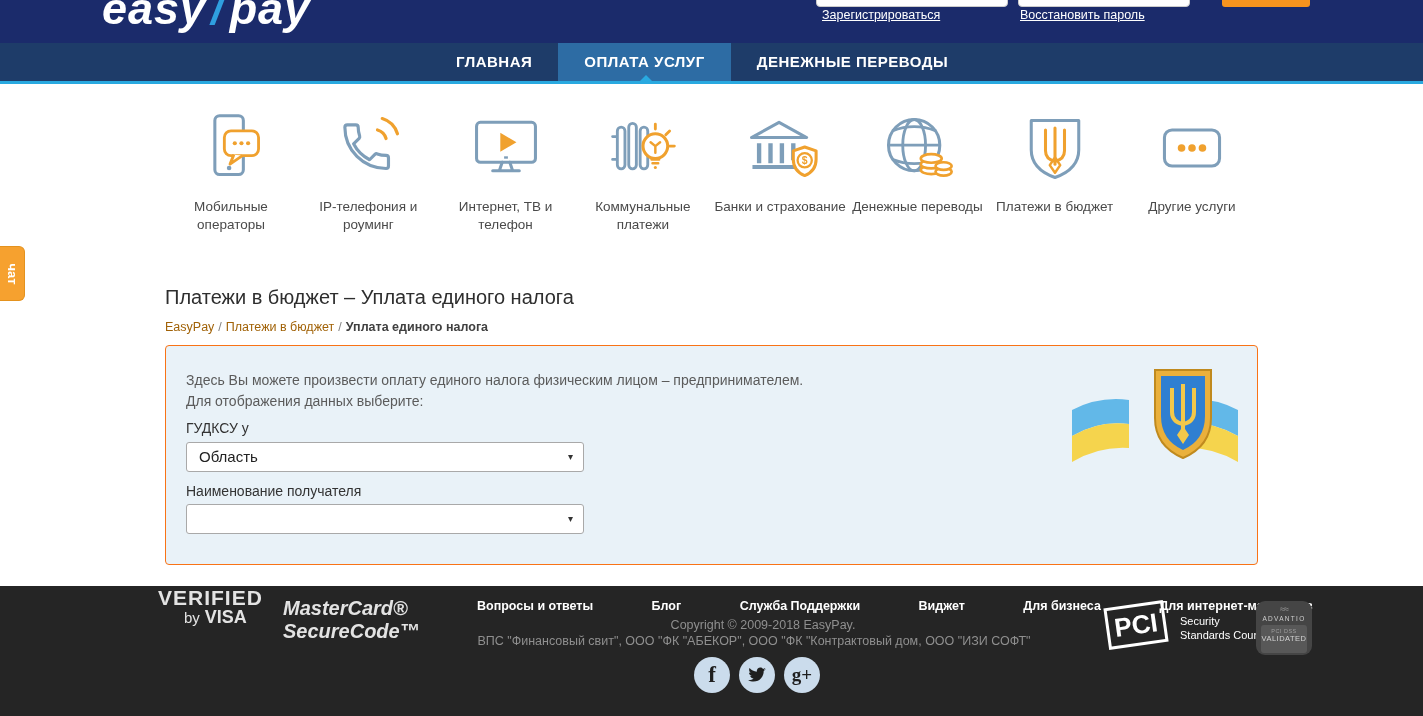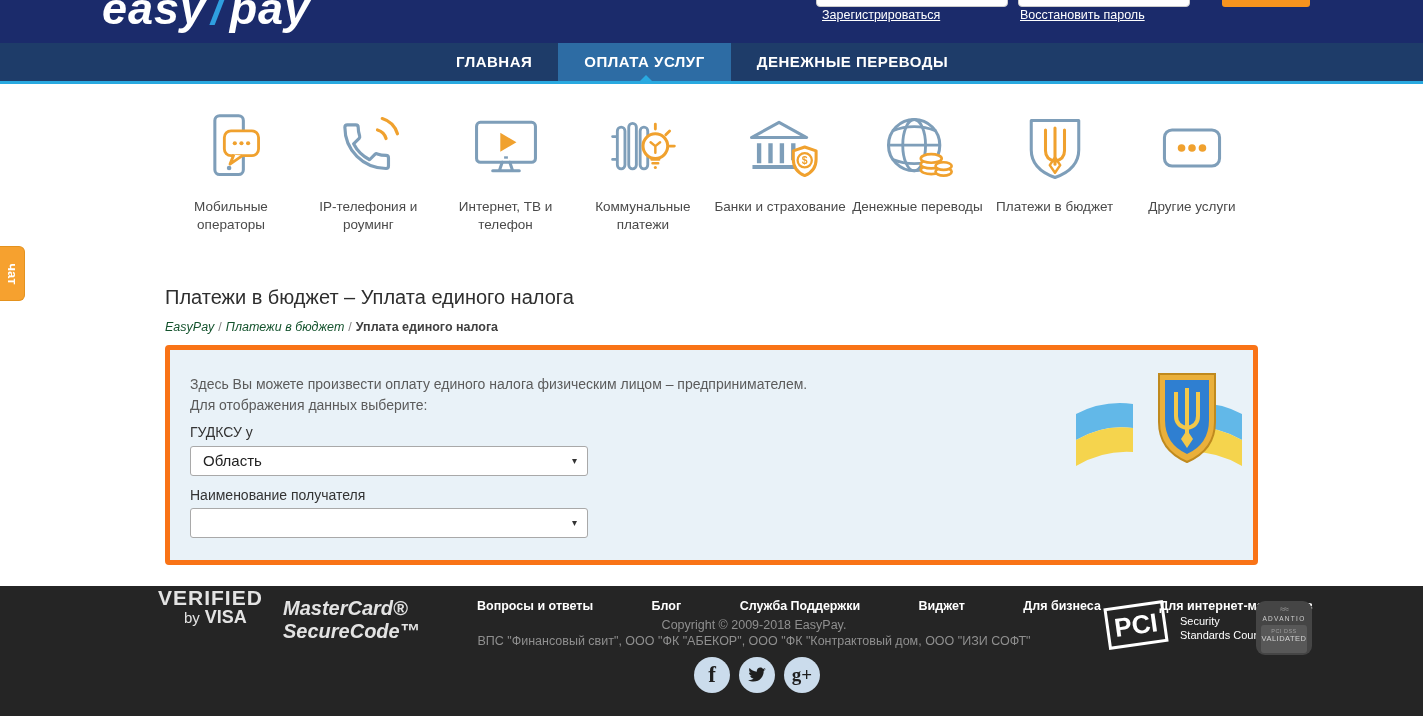--- a/index.html
+++ b/index.html
@@ -31,44 +31,44 @@
   .cat svg { width:76px; height:76px; display:block; margin:0 auto 12px; }
   .cat-label { font-size:13.5px; color:#4a4a4a; line-height:1.35; }
 
   
   .chat-tab { position:absolute; left:0; top:246px; width:25px; height:55px; background:#f6a12f; border:1px solid #e4921e; border-left:none; border-radius:0 6px 6px 0; cursor:pointer; }
   .chat-tab span { position:absolute; left:50%; top:50%; transform:translate(-50%,-50%) rotate(90deg); color:#fff; font-size:13px; font-weight:bold; }
 
   
   .page-title { position:absolute; left:165px; top:286px; font-size:20px; color:#2e2e2e; }
   .breadcrumb { position:absolute; left:165px; top:320px; font-size:12.5px; color:#848484; }
-  .breadcrumb a { color:#14532d; text-decoration:none; cursor:pointer;font-style:italic; }
+  .breadcrumb a { color:#a16207; text-decoration:none; cursor:pointer; }
   .breadcrumb .sep { margin:0 4px; }
   .breadcrumb .cur { font-weight:bold; color:#404040; }
 
   
-  .panel { position:absolute; left:165px; top:345px; width:1093px; height:220px; background:#e9f2f8; border:5px solid #f97316; border-radius:4px; }
+  .panel { position:absolute; left:165px; top:345px; width:1093px; height:220px; background:#e9f2f8; border:1px solid #f97316; border-radius:4px; }
   .intro { position:absolute; left:20px; top:24px; font-size:14px; color:#5b5b5b; line-height:21px; }
   .flabel { position:absolute; left:20px; font-size:14px; color:#333; }
   .fl1 { top:74px; } .fl2 { top:137px; }
   .sel { position:absolute; left:20px; width:398px; height:30px; background:#fff; border:1px solid #a9a9a9; border-radius:3px; font-size:15px; color:#222; line-height:28px; padding-left:12px; cursor:pointer; }
   .s1 { top:96px; } .s2 { top:158px; }
   .sel .arrow { position:absolute; right:10px; top:0; font-size:10px; color:#333; line-height:28px; }
   .flag { position:absolute; left:903px; top:22px; width:172px; height:112px; }
 
   
   .footer { position:absolute; left:0; top:586px; width:1423px; height:130px; background:#252525; }
   .vbv { position:absolute; left:158px; top:0; color:#e3e3e3; font-weight:bold; cursor:default; }
   .vbv-l1 { font-size:21px; letter-spacing:1px; }
   .vbv-l2 { font-size:18px; margin:-3px 0 0 26px; }
   .vbv-by { font-weight:normal; font-size:15px; }
   .mc { position:absolute; left:283px; top:11px; color:#e3e3e3; font-style:italic; font-weight:bold; font-size:20px; line-height:23px; }
   .flinks { position:absolute; left:430px; top:10px; width:648px; text-align:center; white-space:nowrap; }
   .flinks a { color:#fff; font-weight:bold; font-size:12.5px; margin:0 7px; text-decoration:none; cursor:pointer;padding-left:40px; }
-  .fcopy { position:absolute; left:430px; top:32px; width:648px; text-align:center; color:#8f8f8f; font-size:12.5px; }
+  .fcopy { position:absolute; left:439px; top:32px; width:648px; text-align:center; color:#8f8f8f; font-size:12.5px; }
   .fcompanies { position:absolute; left:380px; top:48px; width:748px; text-align:center; color:#8f8f8f; font-size:12.5px; }
   .pci { position:absolute; left:1106px; top:16px; width:160px; height:50px; }
   .pci-box { position:absolute; left:0; top:2px; width:60px; height:42px; border:3px solid #fff; transform:rotate(-8deg); display:flex; align-items:center; justify-content:center; font-size:26px; font-weight:bold; color:#fff; }
   .pci-text { position:absolute; left:74px; top:12px; color:#fff; font-size:11px; line-height:14px; width:120px; }
   .pci-tm { position:absolute; left:148px; top:4px; color:#fff; font-size:8px; }
   .adv { position:absolute; left:1256px; top:15px; width:56px; height:54px; background:#454545; border-radius:9px; text-align:center; overflow:hidden; }
   .adv-squiggle { font-size:9px; color:#9a9a9a; line-height:9px; margin-top:4px; letter-spacing:-1px; }
   .adv-name { font-size:6.5px; color:#cfcfcf; letter-spacing:1.3px; margin-top:1px; }
   .adv-band { margin:3px auto 0; width:46px; height:28px; background:#585858; border-radius:3px; }
   .adv-pcidss { font-size:5.5px; color:#9f9f9f; padding-top:3px; letter-spacing:.5px; }

